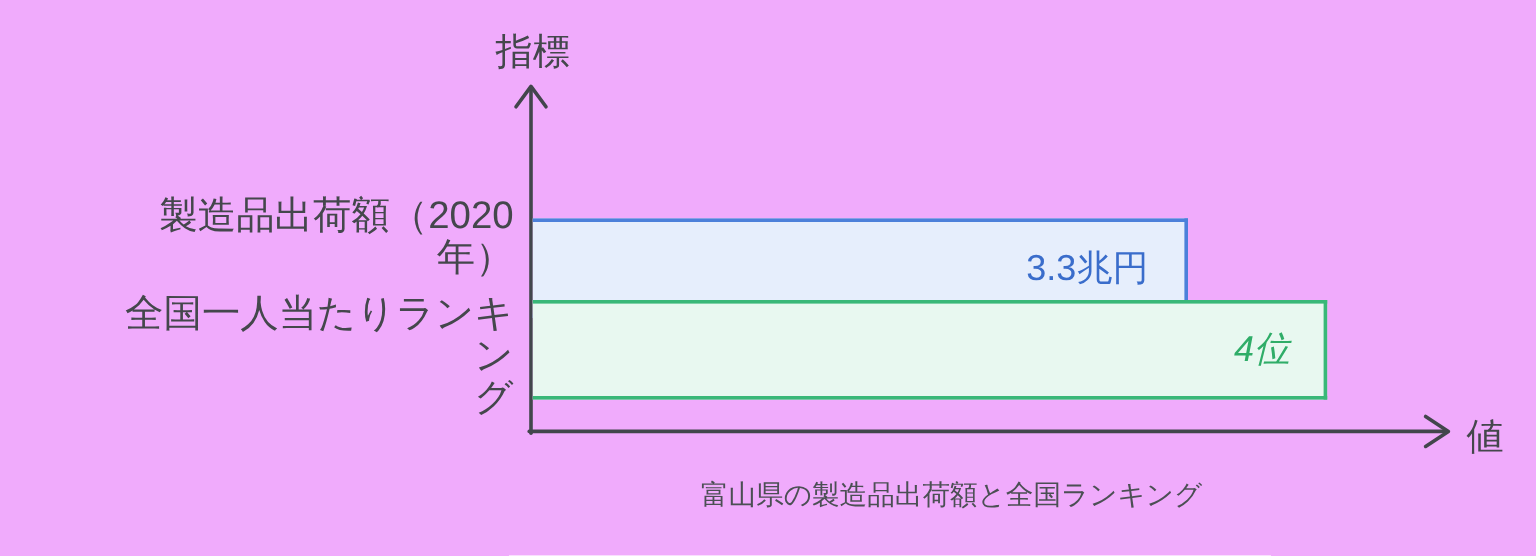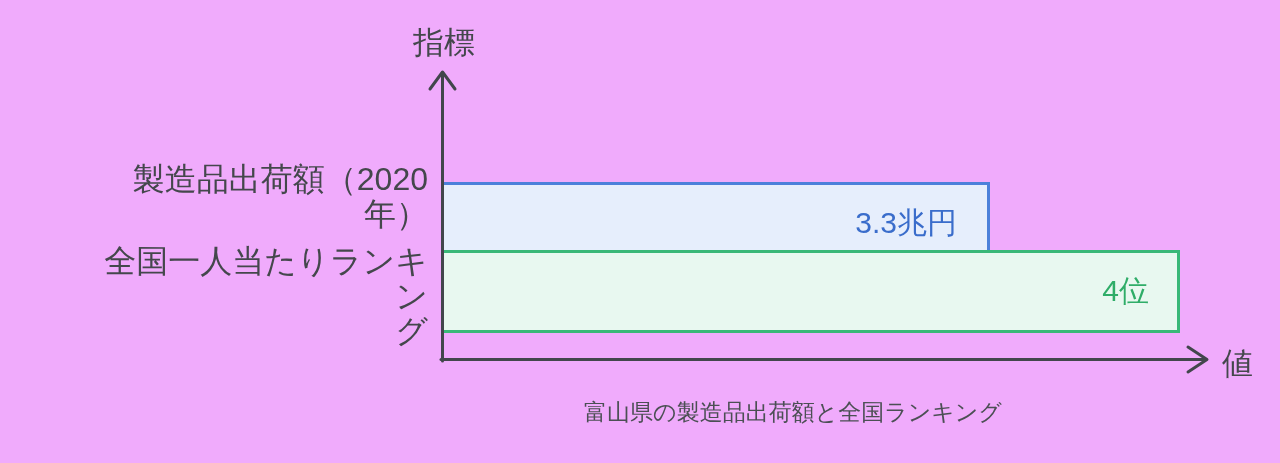--- a/index.html
+++ b/index.html
@@ -68,25 +68,26 @@
     top: 138px;
     width: 546px;
     background: #e6eefc;
     border: 3px solid #4c80da;
     border-left: none;
     padding-right: 30px;
     margin-top: 44px;
   }
   .bar2 {
     top: 250px;
-    width: 736px;
+    width: 662px;
     background: #e8f8f0;
     border: 3px solid #39b878;
     border-left: none;
     padding-right: 28px;
+    font-style: italic;
   }
   .val {
     font-size: 30px;
   }
   .val1 { color: #3a6dcb; }
   .val2 { color: #2fad68; }
   .title {
     position: absolute;
     left: 443px; top: 397px;
     width: 700px;

